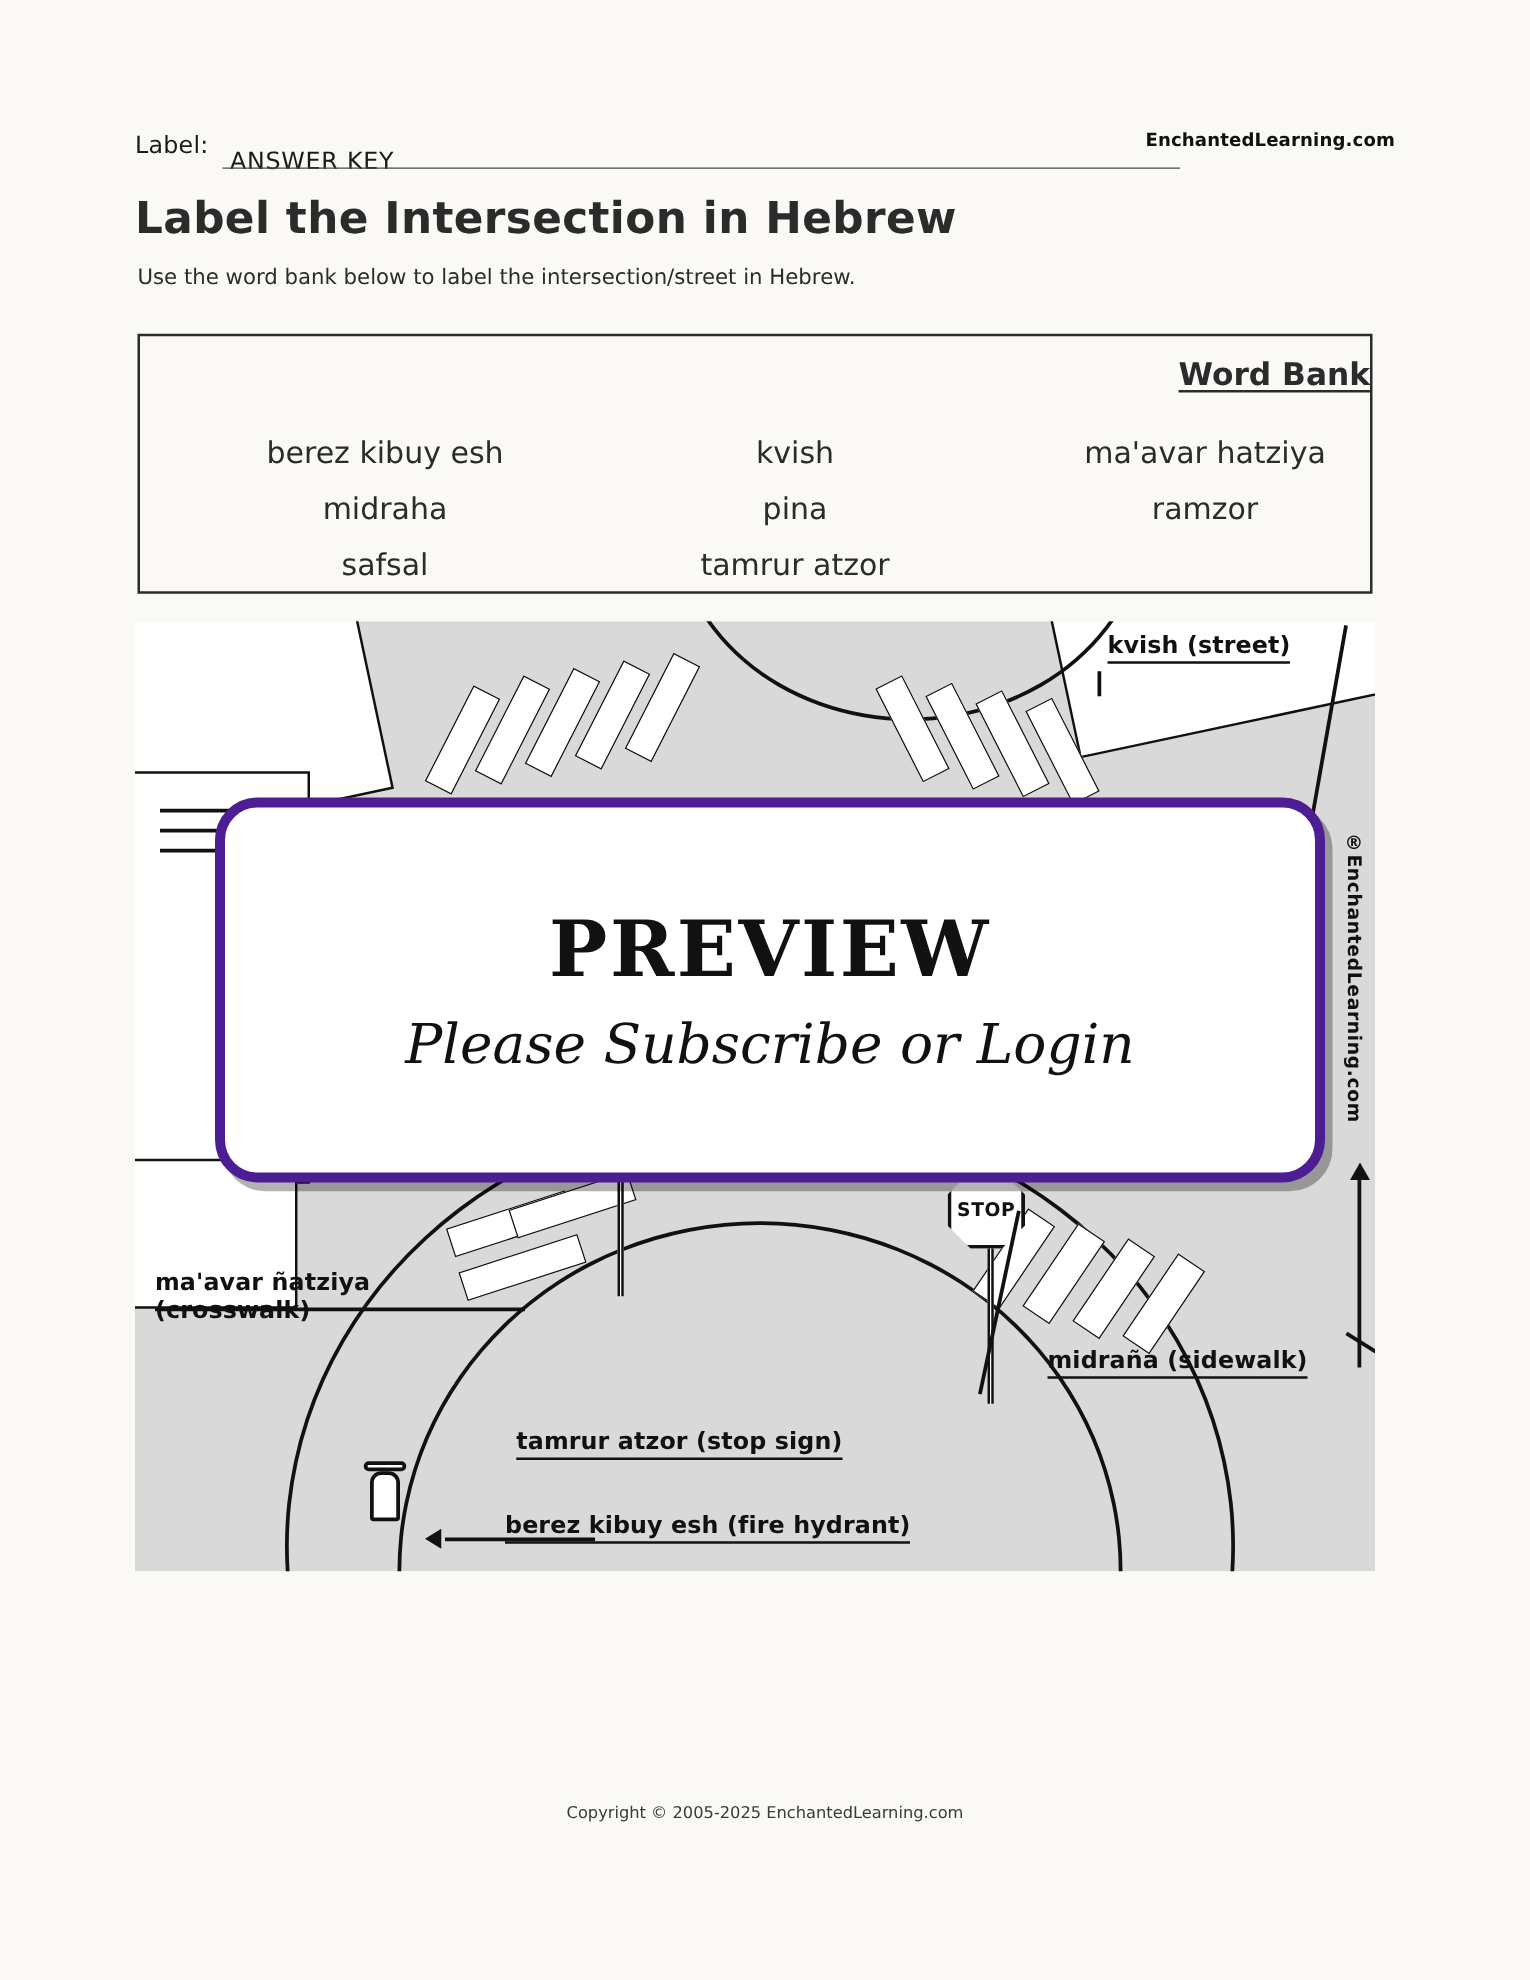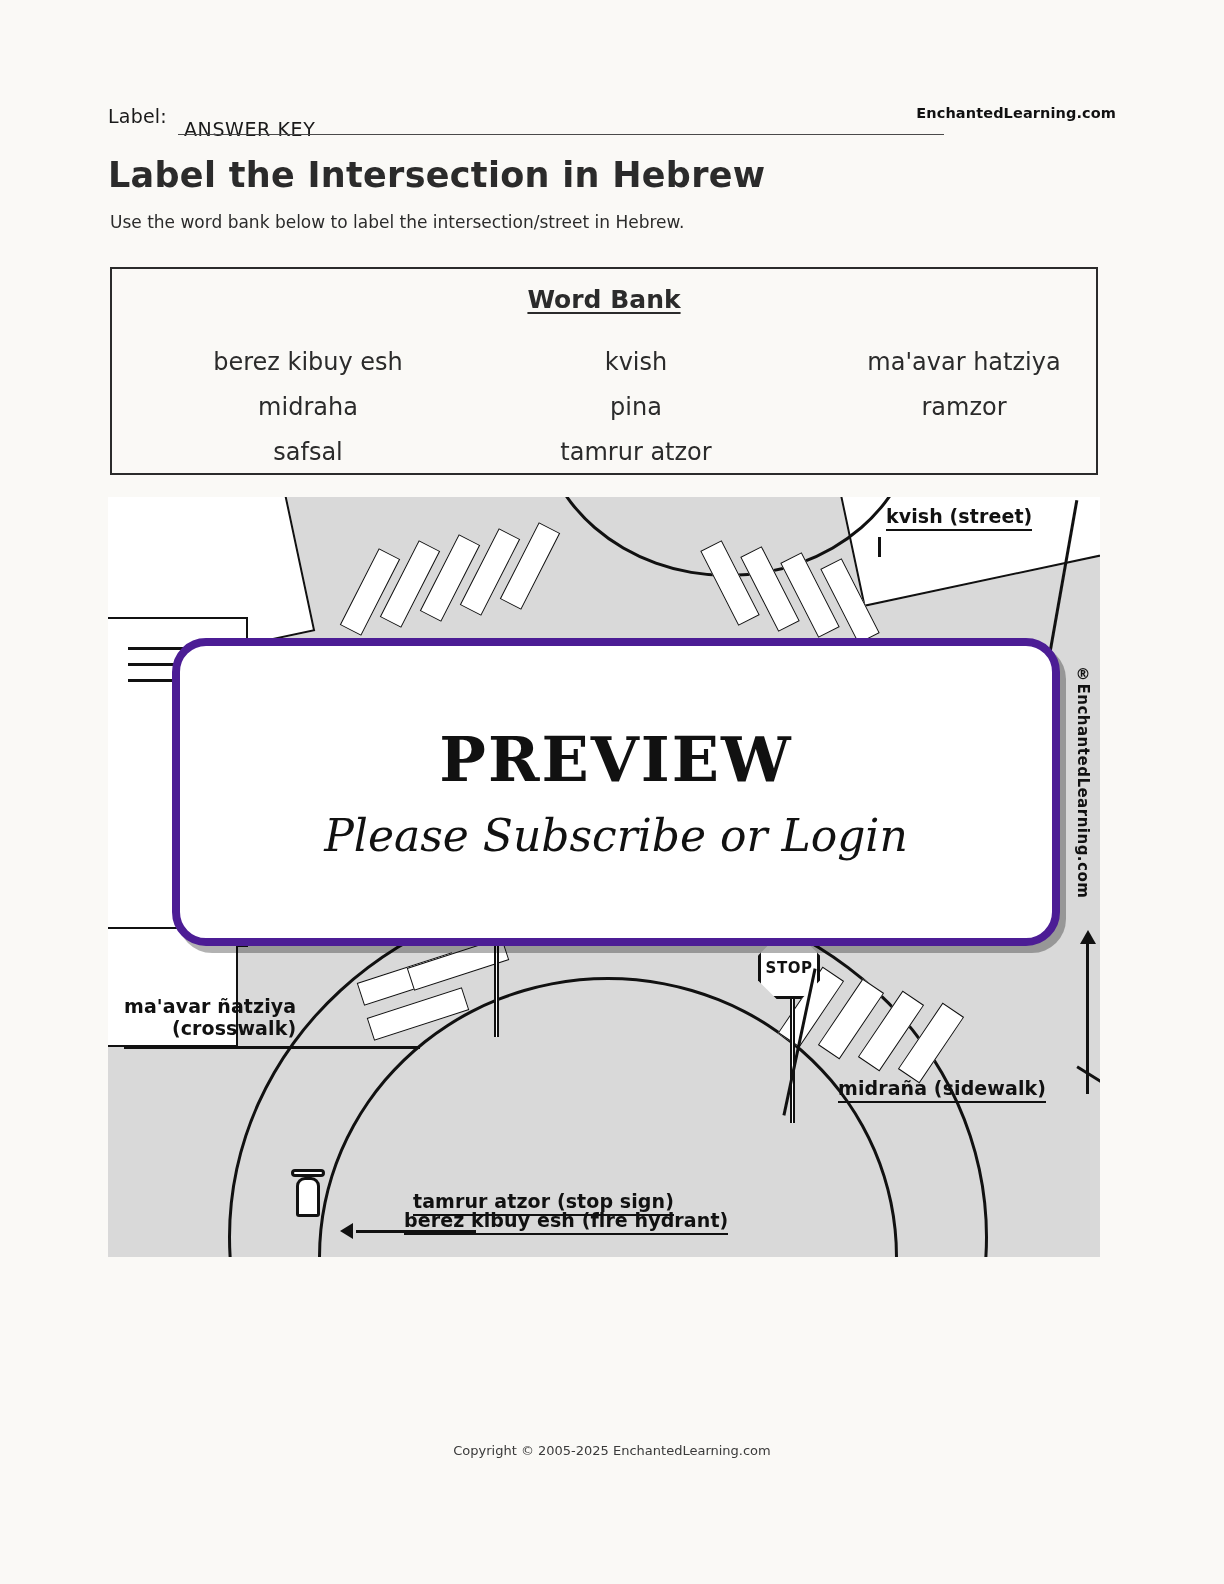--- a/index.html
+++ b/index.html
@@ -90,21 +90,21 @@
     height: 208px;
     border: 2px solid #2b2b2b;
     background: #faf9f6;
     box-sizing: border-box;
   }
   .wb-title {
     position: absolute;
     top: 16px;
     left: 0;
     width: 100%;
-    text-align: center;
+    text-align: right;
     font-size: 25px;
     font-weight: bold;
     color: #2b2b2b;
     text-decoration: underline;
     text-underline-offset: 4px;
   }
   .wb-grid {
     position: absolute;
     top: 62px;
     left: 0;
@@ -174,21 +174,22 @@
     white-space: nowrap;
     letter-spacing: .1px;
   }
   .art-label.underlined {
     border-bottom: 2.5px solid #111;
     padding-bottom: 2px;
   }
   .art-label.two-line {
     line-height: 1.18;
     white-space: normal;
-    text-align: right;
+    text-align: left;
+    margin-top: 20px;
   }
   .leader {
     position: absolute;
     background: #111;
   }
 
   .vside {
     position: absolute;
     right: 8px;
     top: 168px;
@@ -397,21 +398,21 @@
     <div class="leader" style="left:770px; top:40px; width:3px; height:20px;"></div>
 
     <div class="art-label two-line" style="left:16px; top:498px;">
       <span>ma'avar ñatziya</span><br>
       <span>(crosswalk)</span>
     </div>
     <div class="leader" style="left:16px; top:549px; width:296px; height:3px;"></div>
 
     <div class="art-label underlined" style="left:730px; top:580px;">midraña (sidewalk)</div>
 
-    <div class="art-label underlined" style="left:305px; top:645px;margin-top:48px;">tamrur atzor (stop sign)</div>
+    <div class="art-label underlined" style="left:305px; top:645px;">tamrur atzor (stop sign)</div>
 
     <div class="art-label underlined" style="left:296px; top:712px;">berez kibuy esh (fire hydrant)</div>
 
     <div class="vside">®EnchantedLearning.com</div>
   </div>
 
   <div class="preview-card">
     <div class="preview-title">PREVIEW</div>
     <div class="preview-sub">Please Subscribe or Login</div>
   </div>

